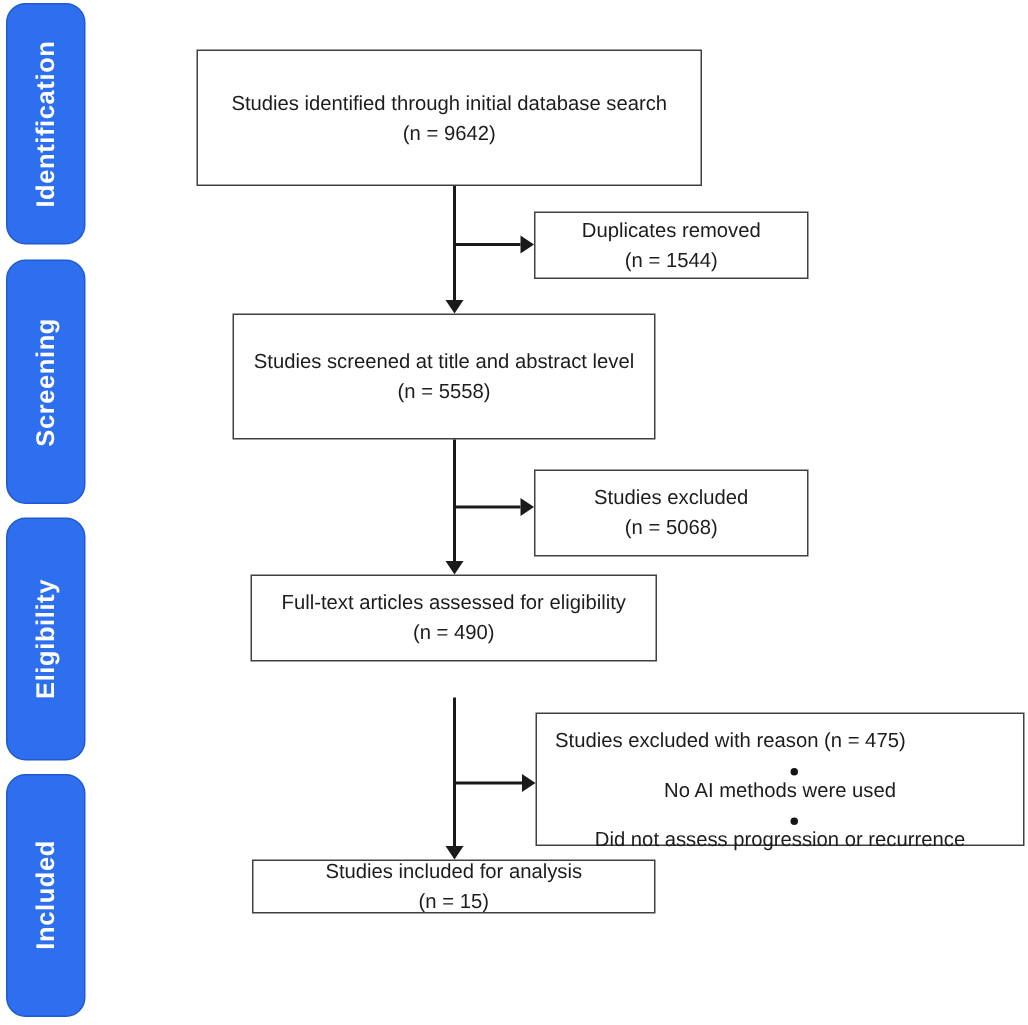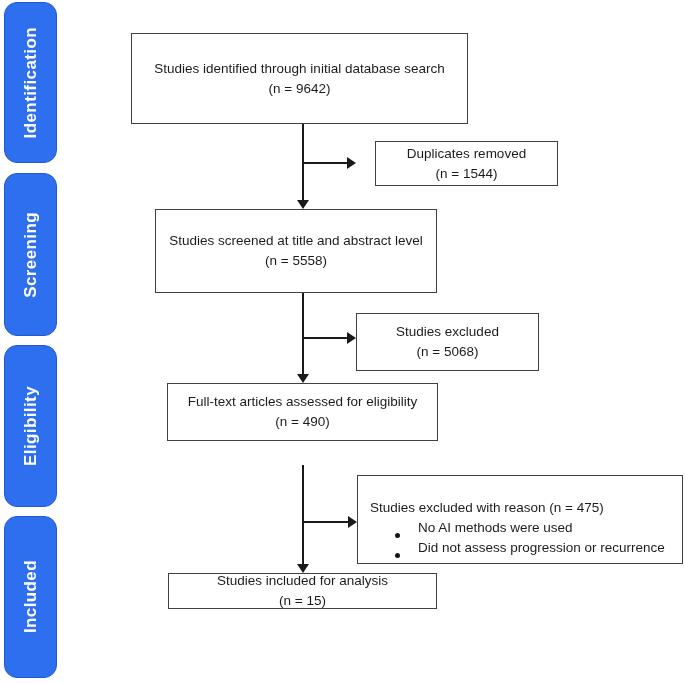--- a/index.html
+++ b/index.html
@@ -48,28 +48,29 @@
     line-height: 20px;
   }
   .fbox.centered {
     display: flex;
     flex-direction: column;
     align-items: center;
     justify-content: center;
     text-align: center;
   }
   .reason-box {
-    padding-top: 22px;
+    padding-top: 8px;
   }
   .reason-title {
     padding-left: 12px;
   }
   .bullet-row {
     display: flex;
-    align-items: flex-end;
+    align-items: center;
+    flex-direction: column;
   }
   .bullet-dot {
     flex: none;
     width: 5px;
     height: 5px;
     border-radius: 50%;
     background: #151515;
     margin: 8px 18px 0 37px;
   }
   
@@ -116,21 +117,21 @@
   </div>
   <div class="stage" style="top:516px; height:162px;">
     <span class="stage-label">Included</span>
   </div>
 
   <div class="fbox centered" style="left:131px; top:33px; width:337px; height:91px;">
     <div>Studies identified through initial database search</div>
     <div>(n = 9642)</div>
   </div>
 
-  <div class="fbox centered" style="left:375px; top:141px; width:183px; height:45px;">
+  <div class="fbox centered" style="left:356px; top:141px; width:183px; height:45px;">
     <div>Duplicates removed</div>
     <div>(n = 1544)</div>
   </div>
 
   <div class="fbox centered" style="left:155px; top:209px; width:282px; height:84px;">
     <div>Studies screened at title and abstract level</div>
     <div>(n = 5558)</div>
   </div>
 
   <div class="fbox centered" style="left:356px; top:313px; width:183px; height:58px;">

